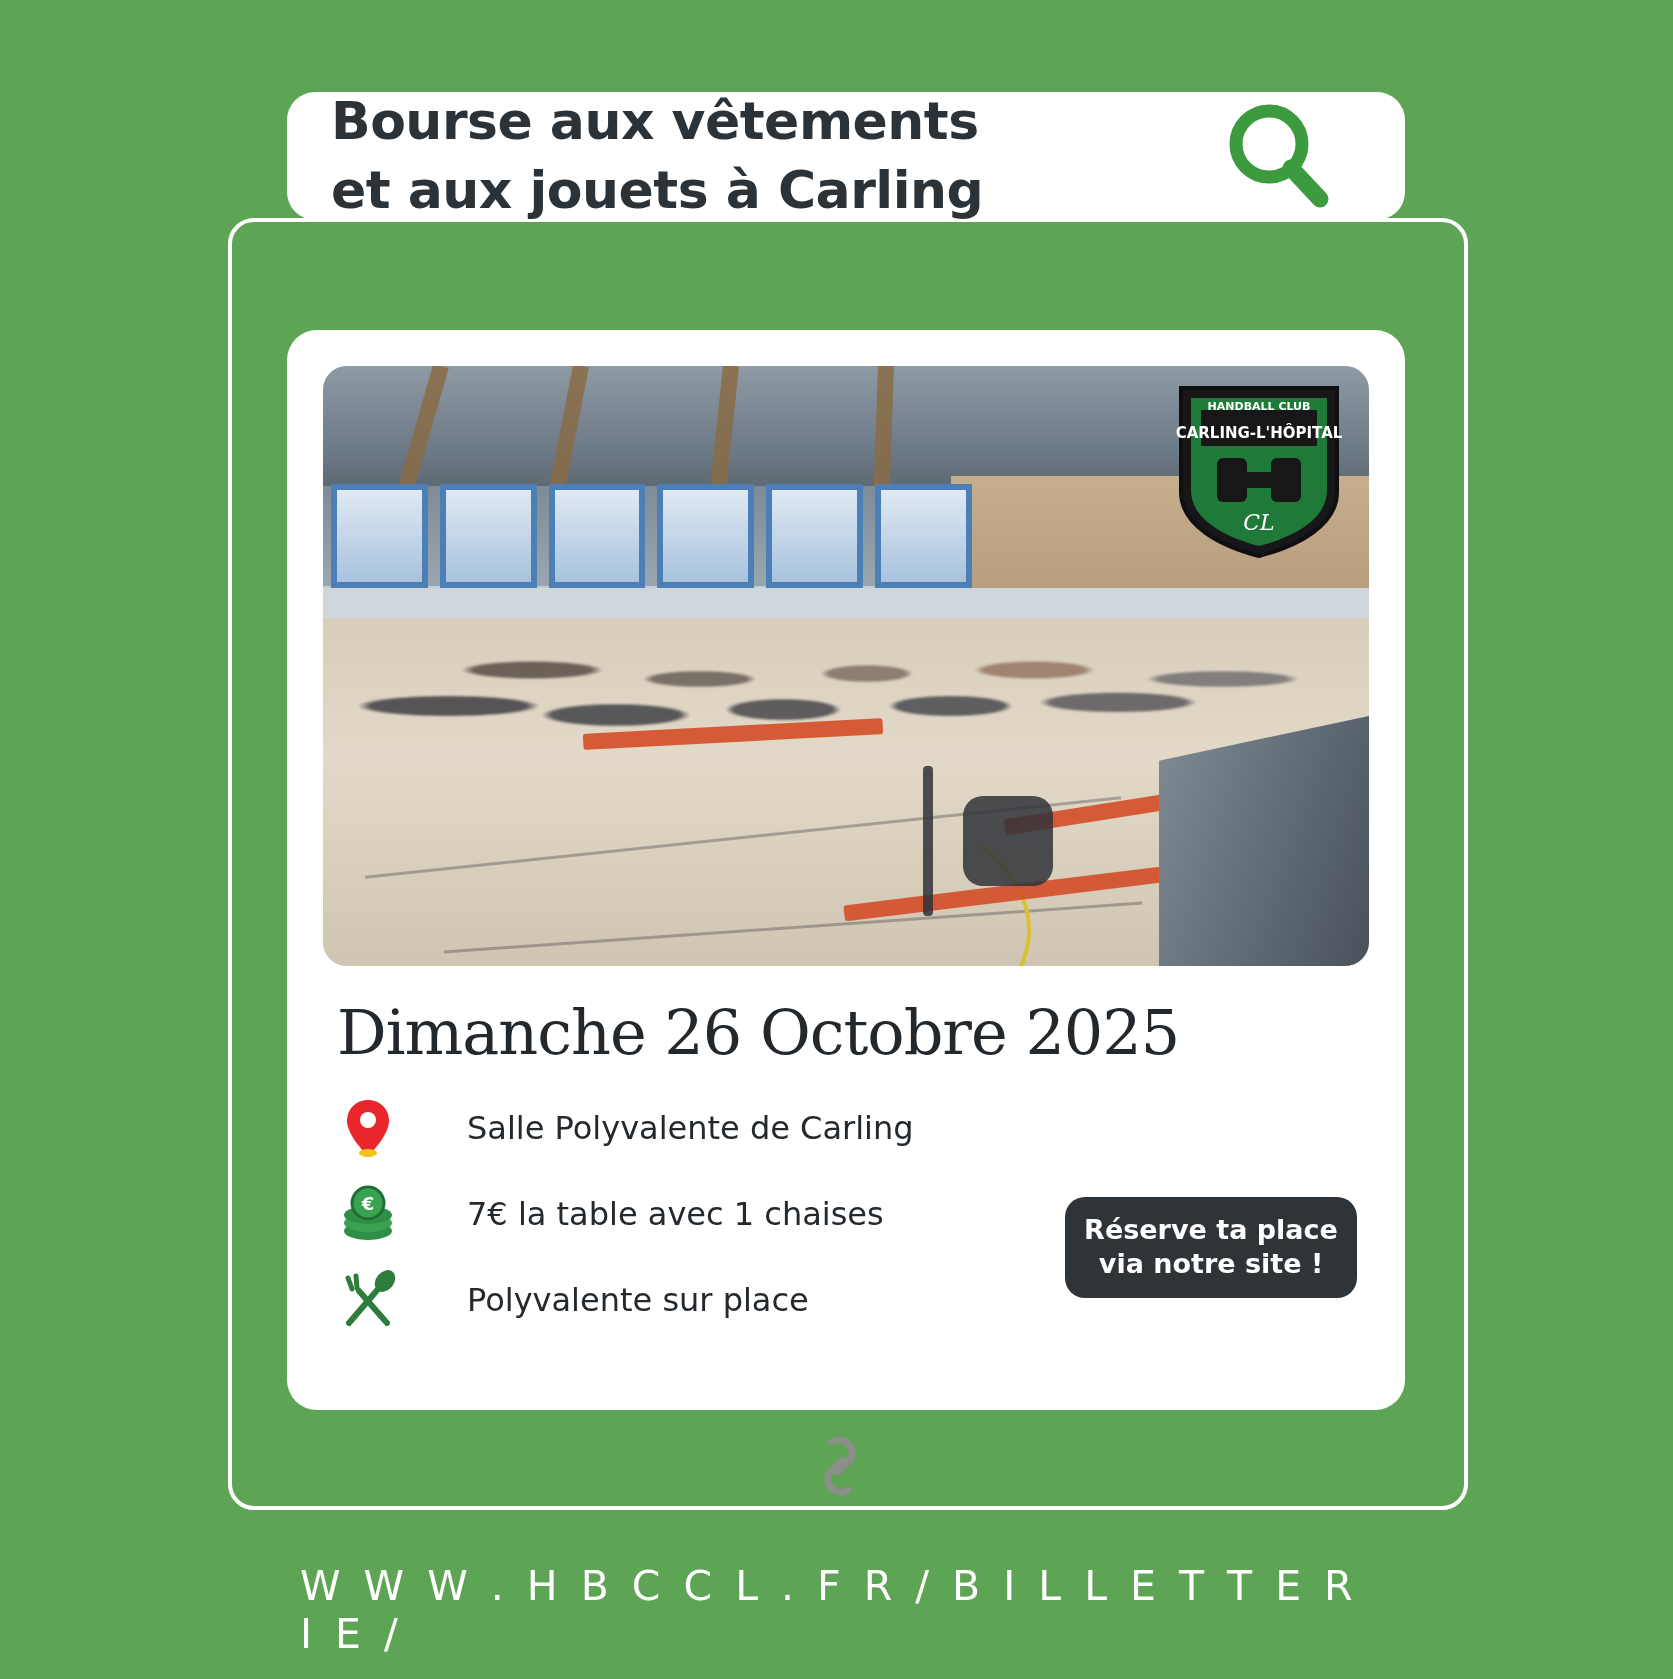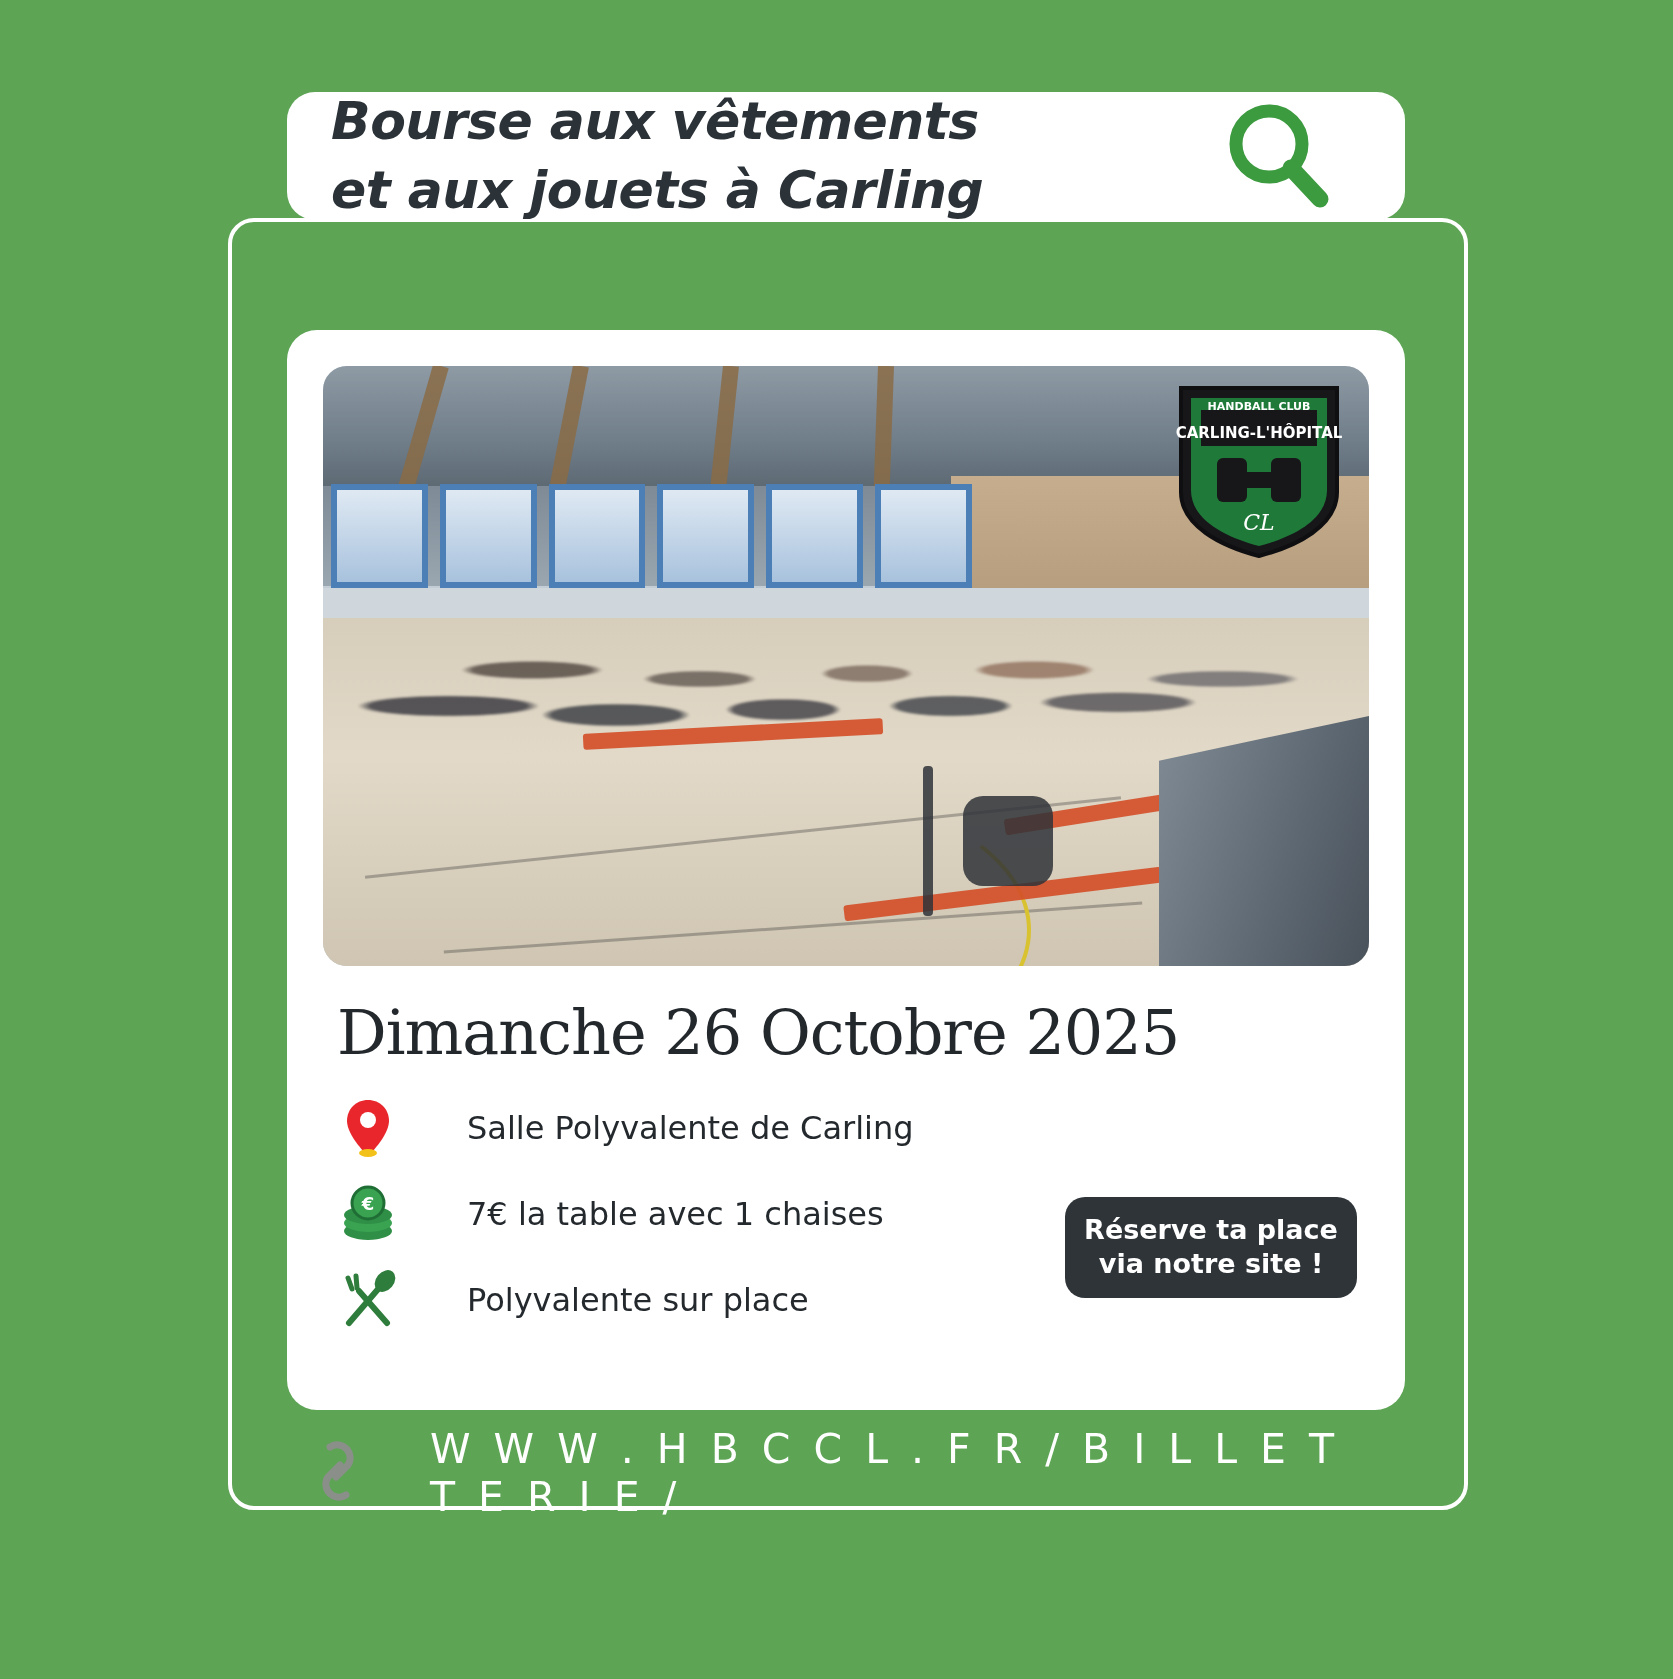--- a/index.html
+++ b/index.html
@@ -42,21 +42,20 @@
     top: 92px;
     width: 1118px;
     height: 128px;
     background: #ffffff;
     border-radius: 28px;
     box-sizing: border-box;
     padding: 22px 34px 22px 44px;
     display: flex;
     align-items: center;
     justify-content: space-between;
-    font-style: italic;
   }
   .title-text {
     font-family: "DejaVu Sans", sans-serif;
     font-weight: bold;
     font-size: 52px;
     line-height: 1.32;
     color: #2b3339;
     letter-spacing: -0.5px;
     white-space: pre-line;
   }
@@ -245,20 +244,21 @@
   
   .footer {
     position: absolute;
     left: 300px;
     top: 1428px;
     width: 1080px;
     height: 90px;
     display: flex;
     align-items: center;
     gap: 54px;
+    flex-direction: column;
   }
   .footer-url {
     font-family: "DejaVu Sans", sans-serif;
     font-size: 41px;
     letter-spacing: 5px;
     color: #ffffff;
     font-weight: 400;
   }
 </style>
 </head>

